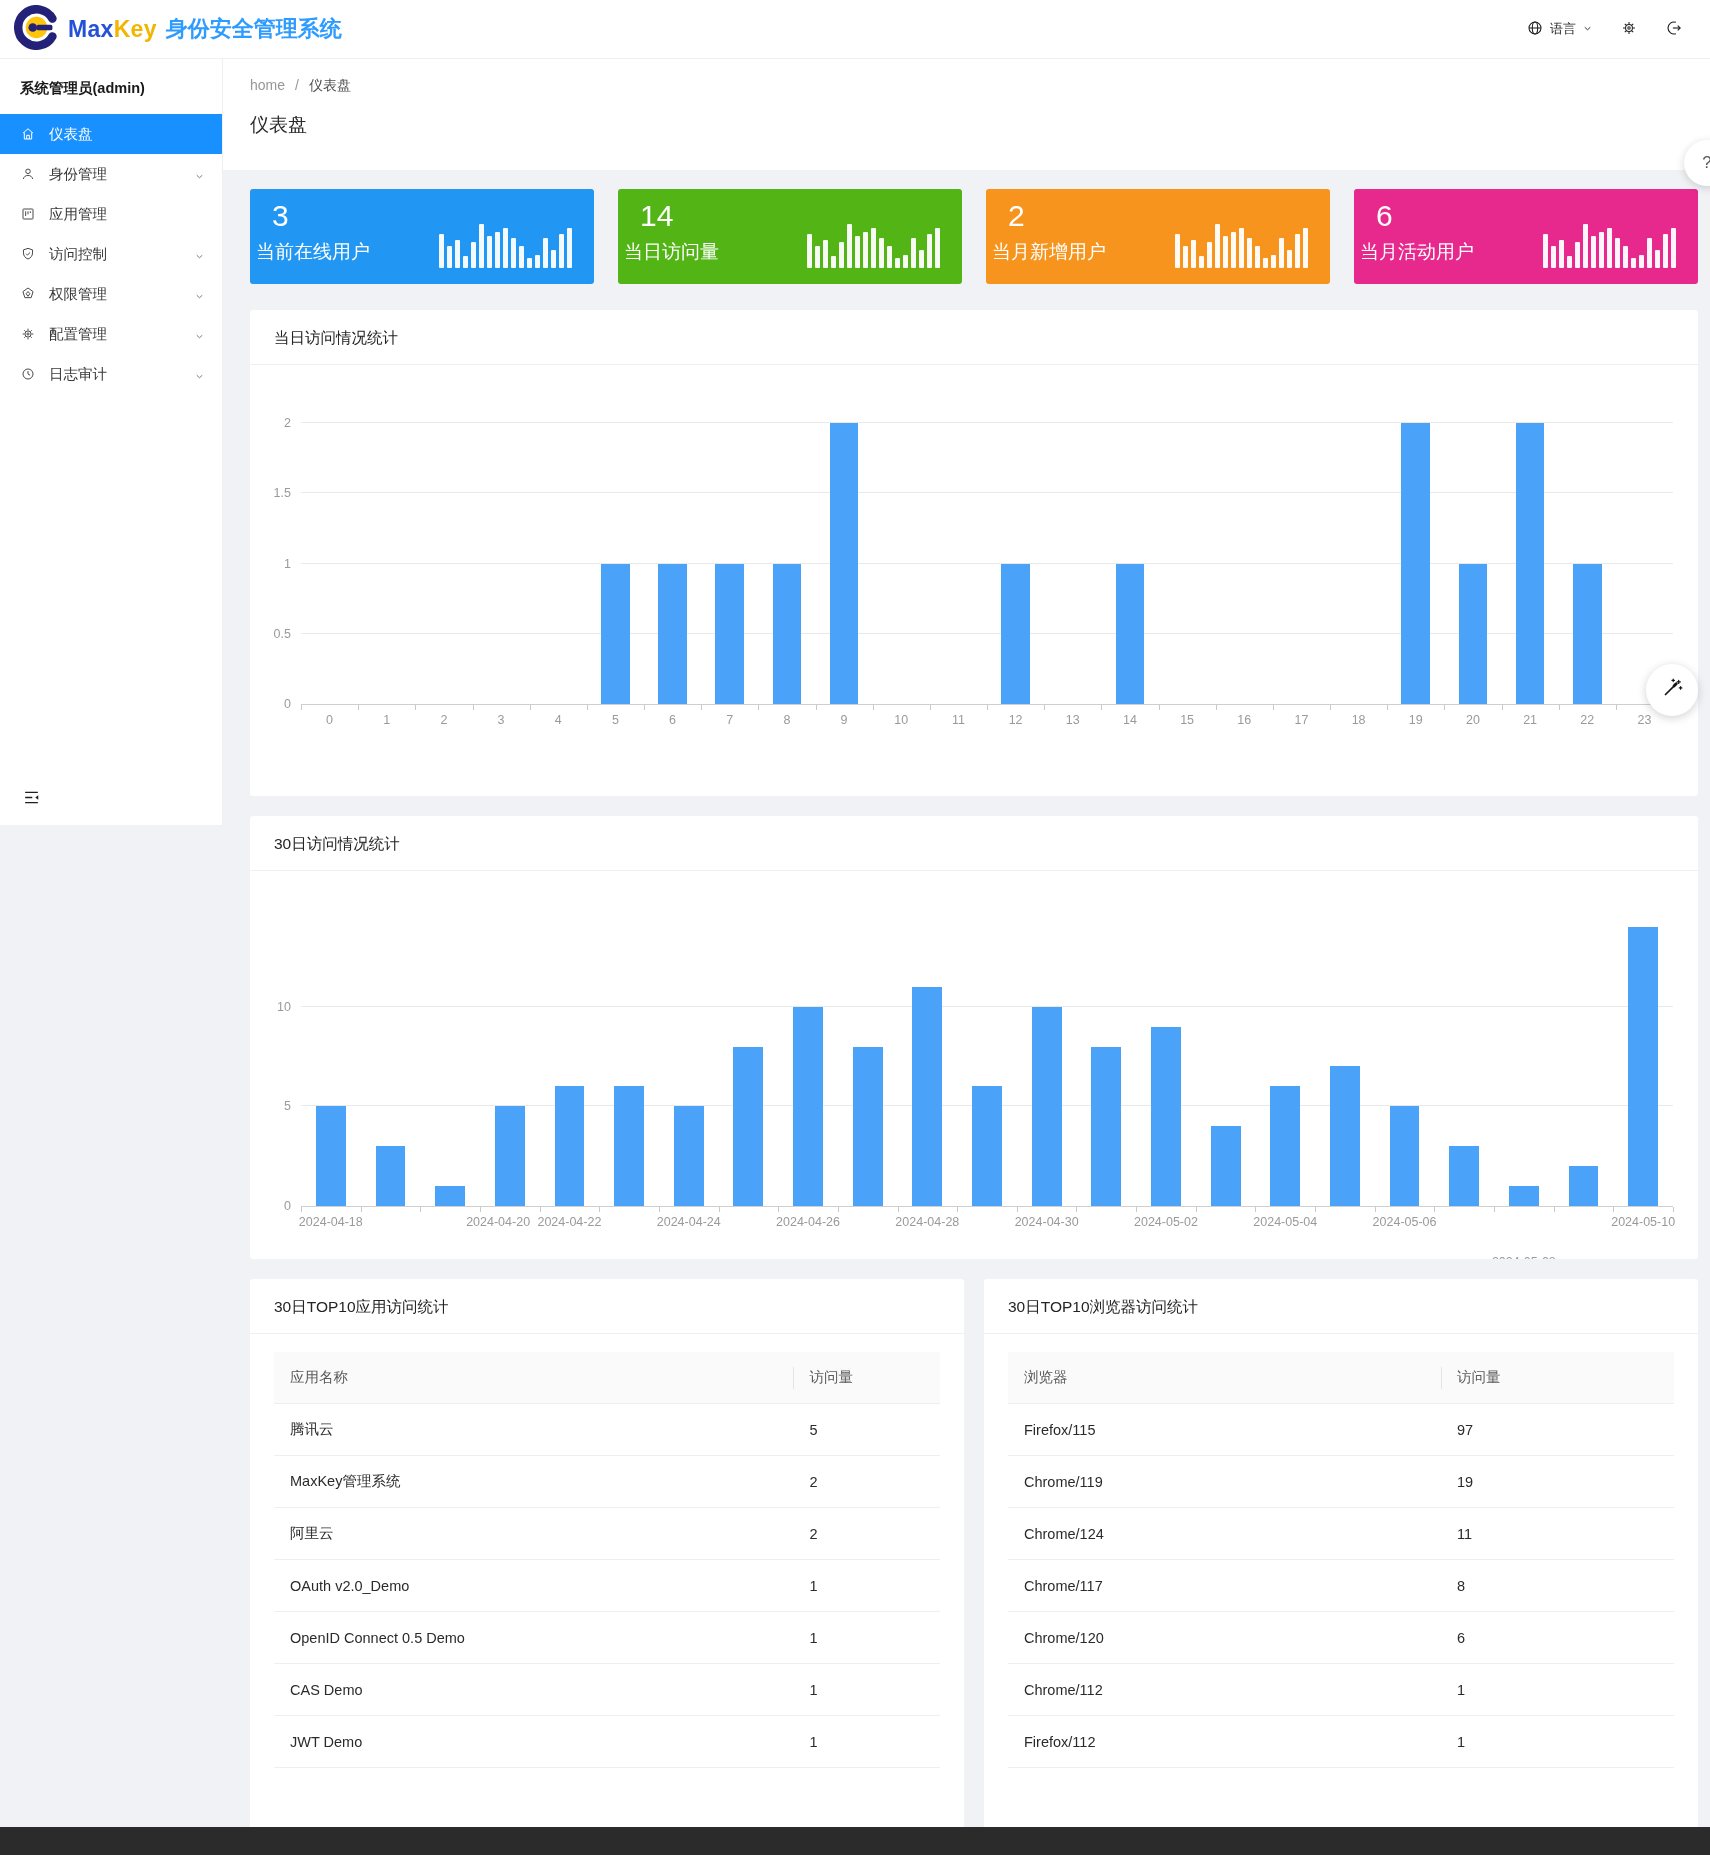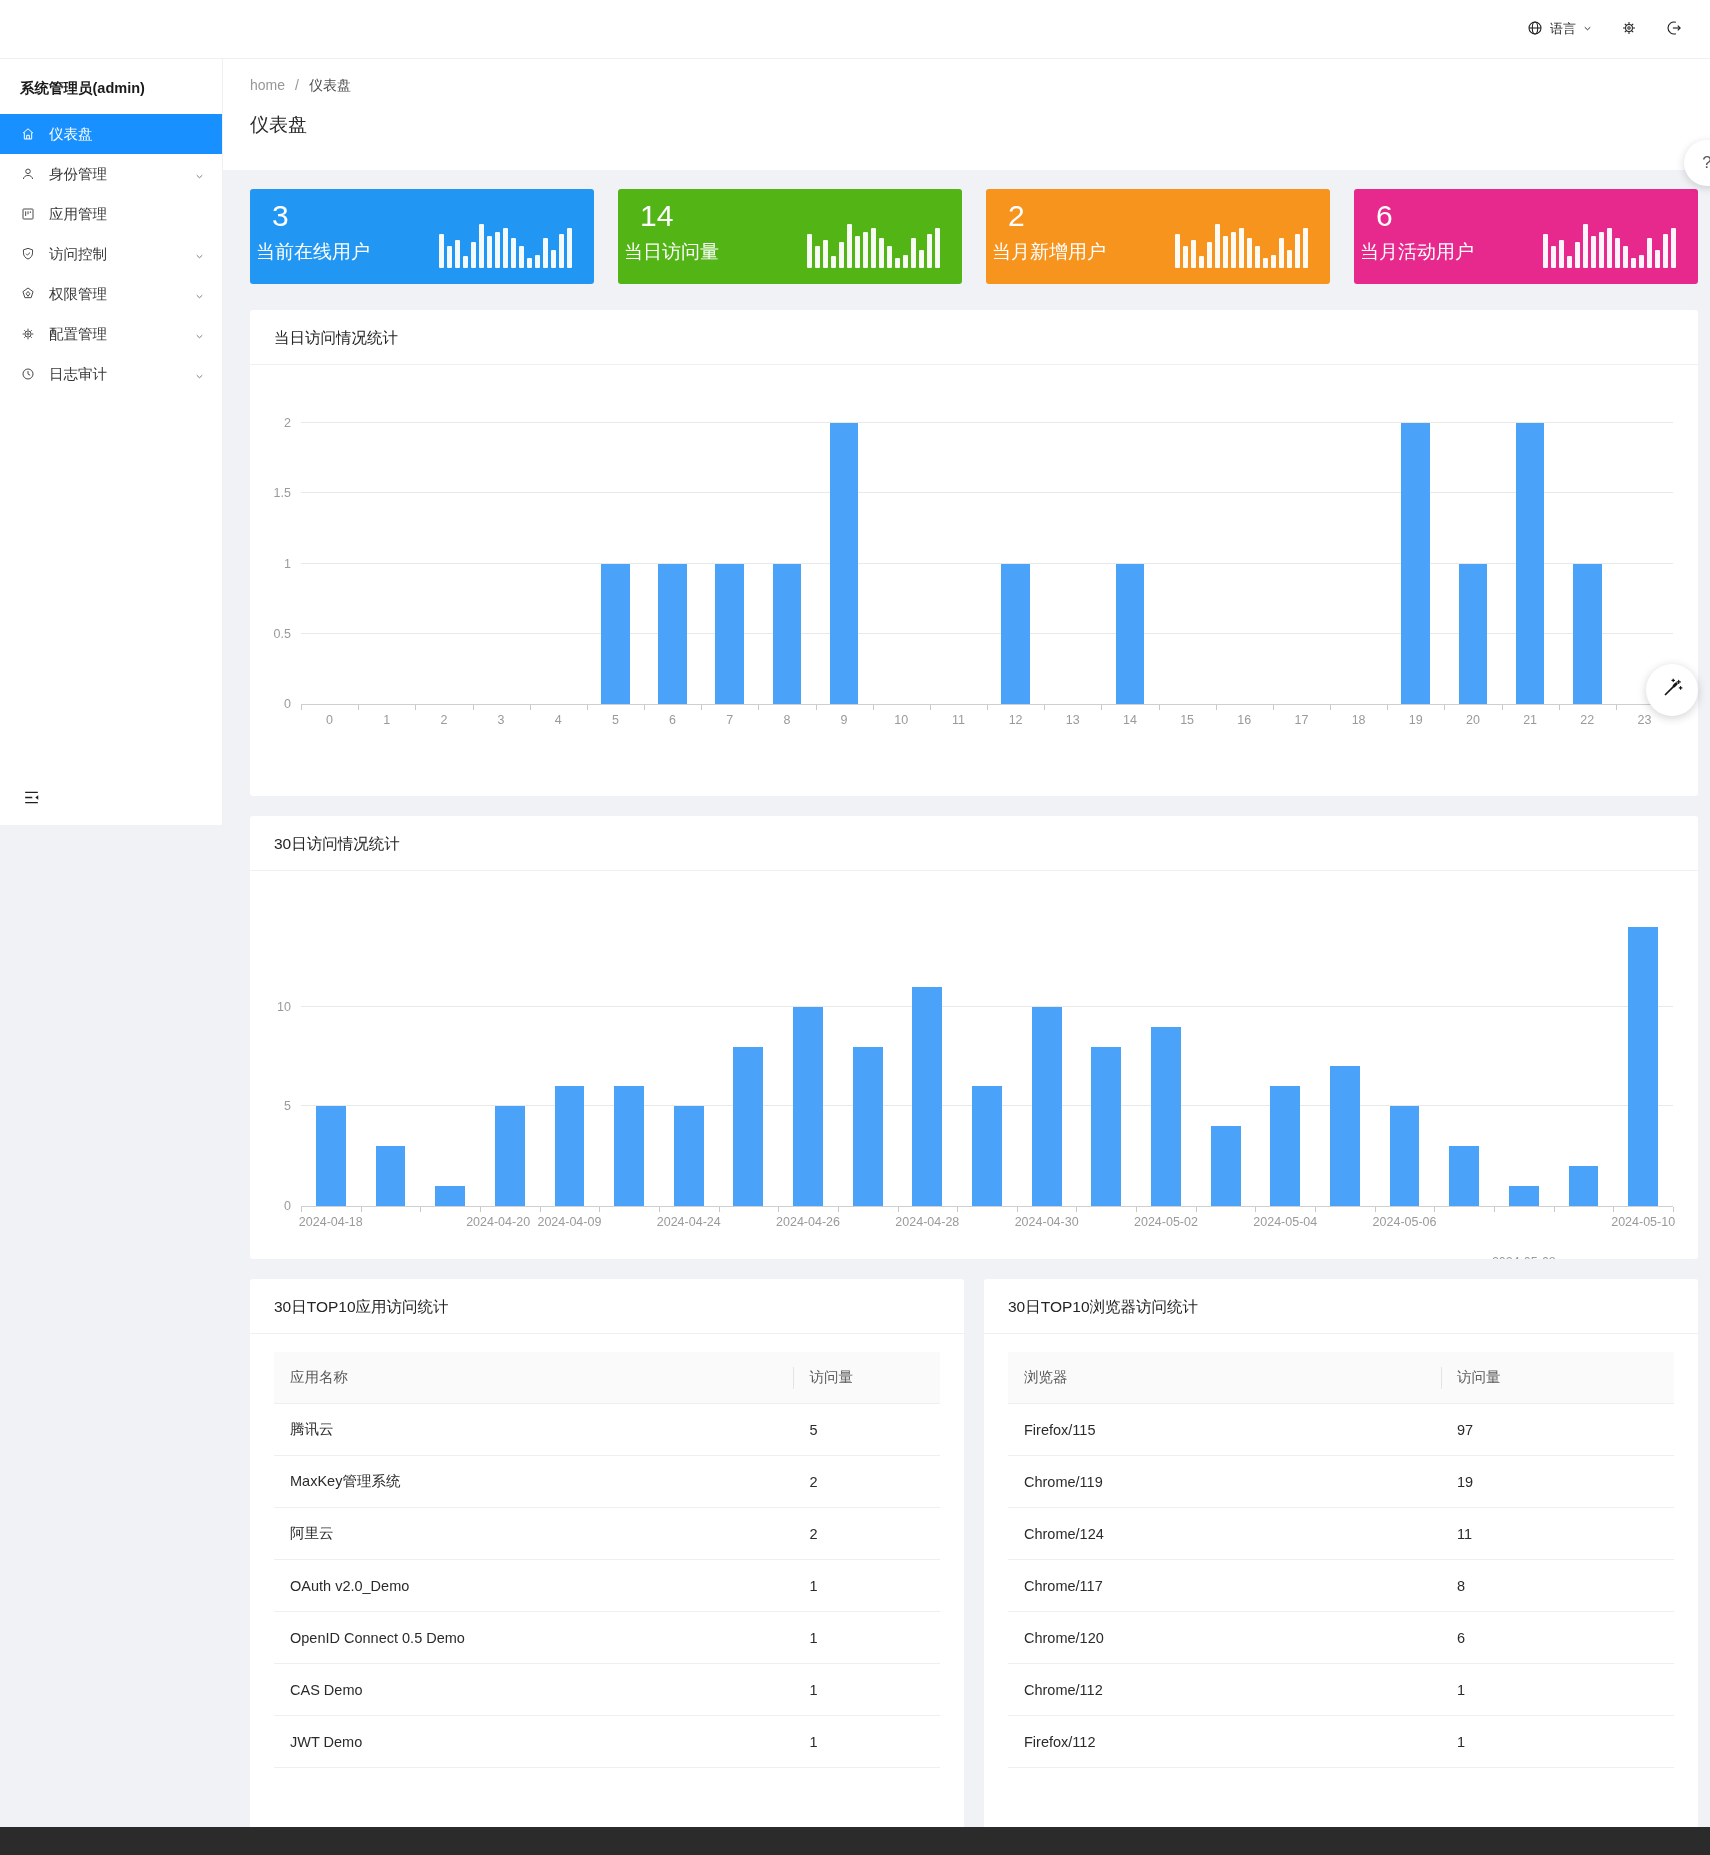--- a/index.html
+++ b/index.html
@@ -86,20 +86,32 @@
   .float-wand { position:absolute; top:664px; left:1646px; width:52px; height:52px; border-radius:50%;
                 background:#fff; box-shadow:0 2px 10px rgba(0,0,0,.18); display:flex; align-items:center;
                 justify-content:center; color:#141414; z-index:6; cursor:pointer; }
   .float-wand svg { width:24px; height:24px; }
   .footer-strip { position:absolute; bottom:0; left:0; width:100%; height:28px; background:#2b2b2b; z-index:7; }
 </style>
 </head>
 <body>
 
 <header class="app-header">
+  <div class="brand">
+    <span>
+      <svg viewBox="0 0 48 48">
+        <path d="M41 14.5 A19.5 19.5 0 1 0 41 33.5" fill="none" stroke="#232178" stroke-width="9" stroke-linecap="round"></path>
+        <circle cx="24" cy="24" r="11.5" fill="#ffc40c"></circle>
+        <circle cx="20" cy="24" r="4.6" fill="#232178"></circle>
+        <rect x="24" y="21" width="17" height="6" rx="2" fill="#232178"></rect>
+      </svg>
+    </span>
+    <span class="brand-text"><span class="brand-max">Max</span><span class="brand-key">Key</span></span>
+    <span class="brand-cn">身份安全管理系统</span>
+  </div>
   <div class="header-right">
     <span class="hbtn">
       <span><svg viewBox="0 0 24 24" fill="none" stroke="currentColor" stroke-width="1.4">
             <circle cx="12" cy="12" r="8"></circle>
             <ellipse cx="12" cy="12" rx="3.6" ry="8"></ellipse>
             <path d="M4 12h16"></path>
           </svg></span>
       <span>语言</span>
       <span class="caret"><svg viewBox="0 0 24 24" fill="none" stroke="currentColor" stroke-width="2">
             <path d="M6 9.2l6 5.6 6-5.6"></path>
@@ -445,21 +457,21 @@
         <div class="bar" style="left: 66.3043%; width: 2.17391%; height: 26.6667%; background: rgb(74, 163, 248);"></div>
         <div class="bar" style="left: 70.6522%; width: 2.17391%; height: 40%; background: rgb(74, 163, 248);"></div>
         <div class="bar" style="left: 75%; width: 2.17391%; height: 46.6667%; background: rgb(74, 163, 248);"></div>
         <div class="bar" style="left: 79.3478%; width: 2.17391%; height: 33.3333%; background: rgb(74, 163, 248);"></div>
         <div class="bar" style="left: 83.6957%; width: 2.17391%; height: 20%; background: rgb(74, 163, 248);"></div>
         <div class="bar" style="left: 88.0435%; width: 2.17391%; height: 6.66667%; background: rgb(74, 163, 248);"></div>
         <div class="bar" style="left: 92.3913%; width: 2.17391%; height: 13.3333%; background: rgb(74, 163, 248);"></div>
         <div class="bar" style="left: 96.7391%; width: 2.17391%; height: 93.3333%; background: rgb(74, 163, 248);"></div>
         <span class="xlab" style="left: 2.17391%;">2024-04-18</span>
         <span class="xlab" style="left: 10.8696%; margin-left: 48px;">2024-04-20</span>
-        <span class="xlab" style="left: 19.5652%;">2024-04-09</span>
+        <span class="xlab" style="left: 19.5652%;">2024-04-22</span>
         <span class="xlab" style="left: 28.2609%;">2024-04-24</span>
         <span class="xlab" style="left: 36.9565%;">2024-04-26</span>
         <span class="xlab" style="left: 45.6522%;">2024-04-28</span>
         <span class="xlab" style="left: 54.3478%;">2024-04-30</span>
         <span class="xlab" style="left: 63.0435%;">2024-05-02</span>
         <span class="xlab" style="left: 71.7391%;">2024-05-04</span>
         <span class="xlab" style="left: 80.4348%;">2024-05-06</span>
         <span class="xlab" style="left: 89.1304%; margin-top: 40px;">2024-05-08</span>
         <span class="xlab" style="left: 97.8261%;">2024-05-10</span>
       </div>

